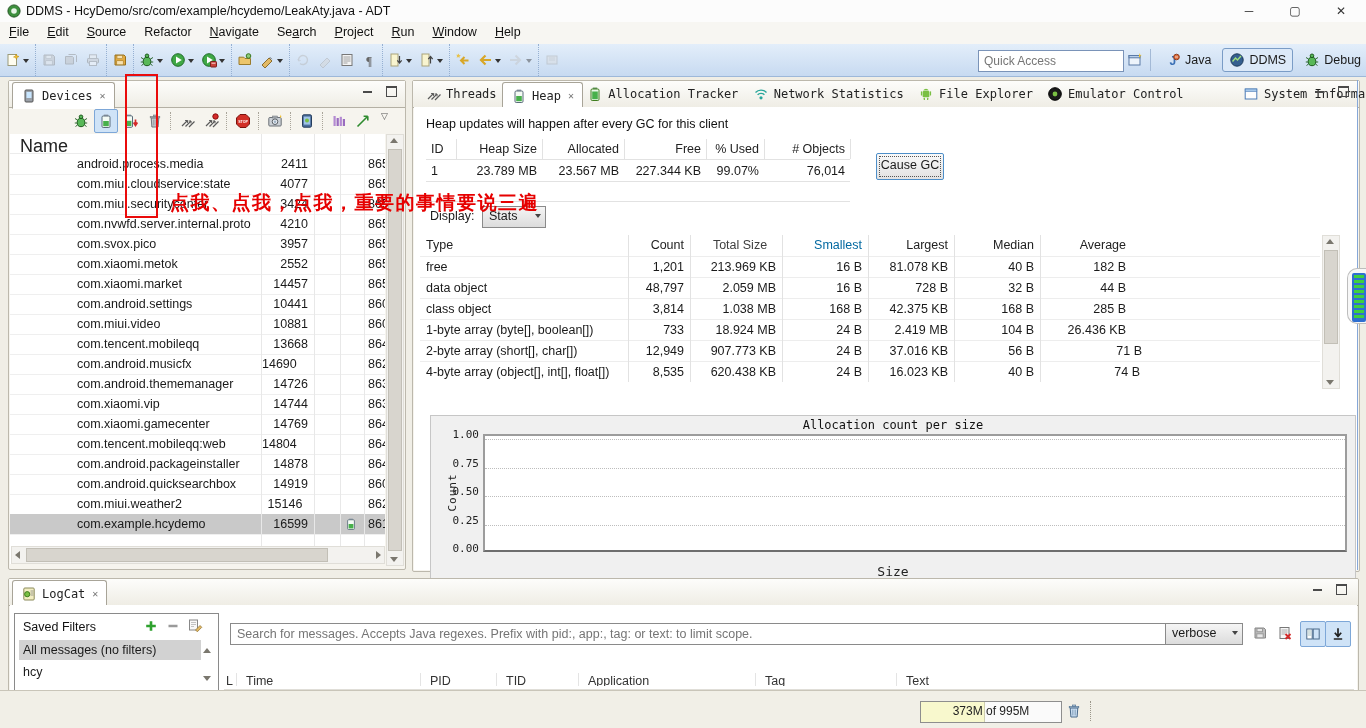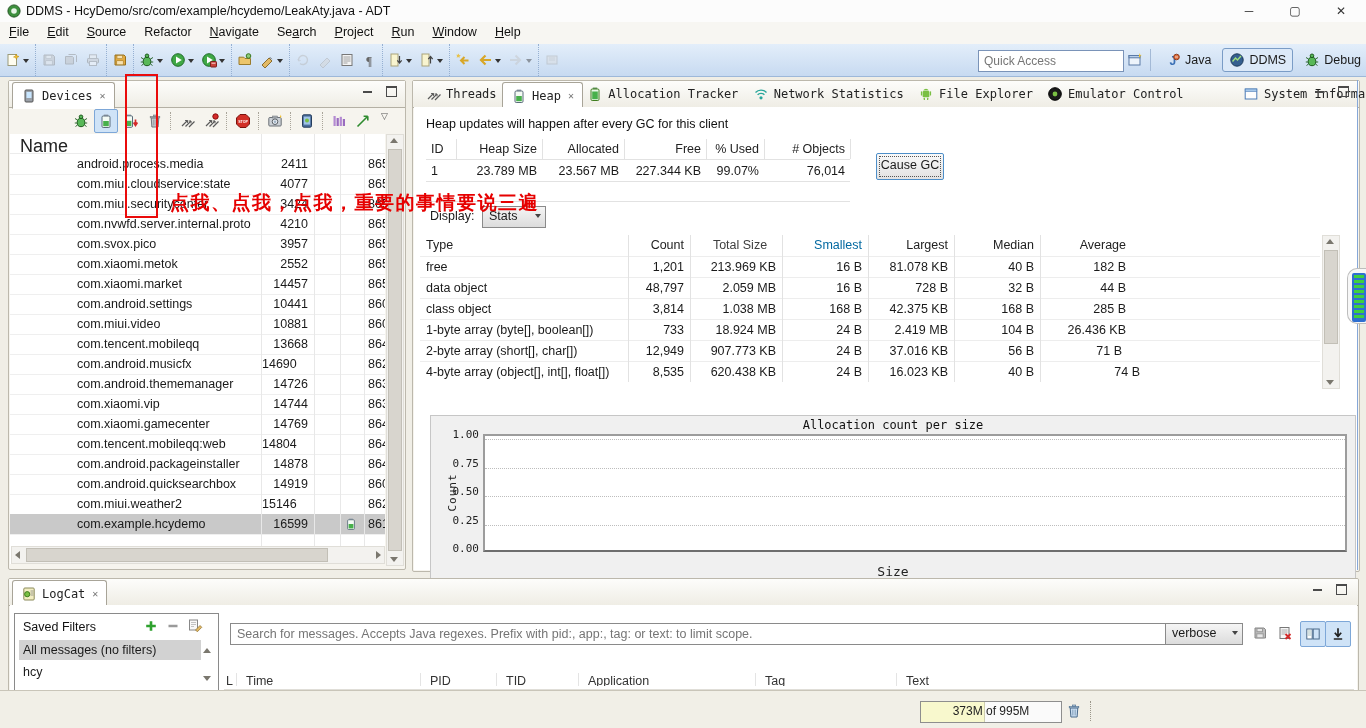--- a/index.html
+++ b/index.html
@@ -486,21 +486,21 @@
             <span class="dcell" style="left: 252px; width: 46px; text-align: right;">14878</span>
             <span class="dcell" style="left: 358px; width: 17px;">8649</span>
           </div>
           <div class="drow" style="top: 320px;">
             <span class="dcell" style="left: 67px; width: 182px;">com.android.quicksearchbox</span>
             <span class="dcell" style="left: 252px; width: 46px; text-align: right;">14919</span>
             <span class="dcell" style="left: 358px; width: 17px;">8603</span>
           </div>
           <div class="drow" style="top: 340px;">
             <span class="dcell" style="left: 67px; width: 182px;">com.miui.weather2</span>
-            <span class="dcell" style="left: 252px; width: 46px; text-align: left;">15146</span>
+            <span class="dcell" style="left: 252px; width: 46px; text-align: center;">15146</span>
             <span class="dcell" style="left: 358px; width: 17px;">8622</span>
           </div>
           <div class="drow selected" style="top: 360px;">
             <span class="dcell" style="left: 67px; width: 182px;">com.example.hcydemo</span>
             <span class="dcell" style="left: 252px; width: 46px; text-align: right;">16599</span>
             <span class="icon" style="position: absolute; left: 333px; top: 2px; transform: scale(0.85);"><svg viewBox="0 0 16 16" width="16" height="16">
                 <rect x="5.8" y="1.5" width="4.4" height="1.8" fill="#9aa4ae"></rect>
                 <rect x="4" y="3" width="8" height="11.5" rx="1.2" fill="#f4fbf4" stroke="#5a6b7a"></rect>
                 <rect x="5.2" y="8" width="5.6" height="5.2" fill="#47b04b"></rect>
               </svg></span>
@@ -661,21 +661,21 @@
             <span class="htable-cell" style="left: 534px; top: 0px; width: 74px; padding: 0px 6px; text-align: right;">104 B</span>
             <span class="htable-cell" style="left: 620px; top: 0px; width: 80px; padding: 0px 6px; text-align: right;">26.436 KB</span>
           </div>
           <div style="position: absolute; left: 0px; top: 105px; width: 900px; height: 21px; border-top: 1px solid rgb(237, 237, 237);">
             <span class="htable-cell" style="left: 0px; top: 0px; width: 196px; padding: 0px 6px; text-align: left;">2-byte array (short[], char[])</span>
             <span class="htable-cell" style="left: 208px; top: 0px; width: 50px; padding: 0px 6px; text-align: right;">12,949</span>
             <span class="htable-cell" style="left: 270px; top: 0px; width: 80px; padding: 0px 6px; text-align: right;">907.773 KB</span>
             <span class="htable-cell" style="left: 362px; top: 0px; width: 74px; padding: 0px 6px; text-align: right;">24 B</span>
             <span class="htable-cell" style="left: 448px; top: 0px; width: 74px; padding: 0px 6px; text-align: right;">37.016 KB</span>
             <span class="htable-cell" style="left: 534px; top: 0px; width: 74px; padding: 0px 6px; text-align: right;">56 B</span>
-            <span class="htable-cell" style="left: 620px; top: 0px; width: 80px; padding: 0px 2px; text-align: right;">71 B</span>
+            <span class="htable-cell" style="left: 620px; top: 0px; width: 80px; padding: 0px 22px; text-align: right;">71 B</span>
           </div>
           <div style="position: absolute; left: 0px; top: 126px; width: 900px; height: 21px; border-top: 1px solid rgb(237, 237, 237);">
             <span class="htable-cell" style="left: 0px; top: 0px; width: 196px; padding: 0px 6px; text-align: left;">4-byte array (object[], int[], float[])</span>
             <span class="htable-cell" style="left: 208px; top: 0px; width: 50px; padding: 0px 6px; text-align: right;">8,535</span>
             <span class="htable-cell" style="left: 270px; top: 0px; width: 80px; padding: 0px 6px; text-align: right;">620.438 KB</span>
             <span class="htable-cell" style="left: 362px; top: 0px; width: 74px; padding: 0px 6px; text-align: right;">24 B</span>
             <span class="htable-cell" style="left: 448px; top: 0px; width: 74px; padding: 0px 6px; text-align: right;">16.023 KB</span>
             <span class="htable-cell" style="left: 534px; top: 0px; width: 74px; padding: 0px 6px; text-align: right;">40 B</span>
             <span class="htable-cell" style="left: 620px; top: 0px; width: 80px; padding: 0px 20px; text-align: right;">74 B</span>
           </div>

